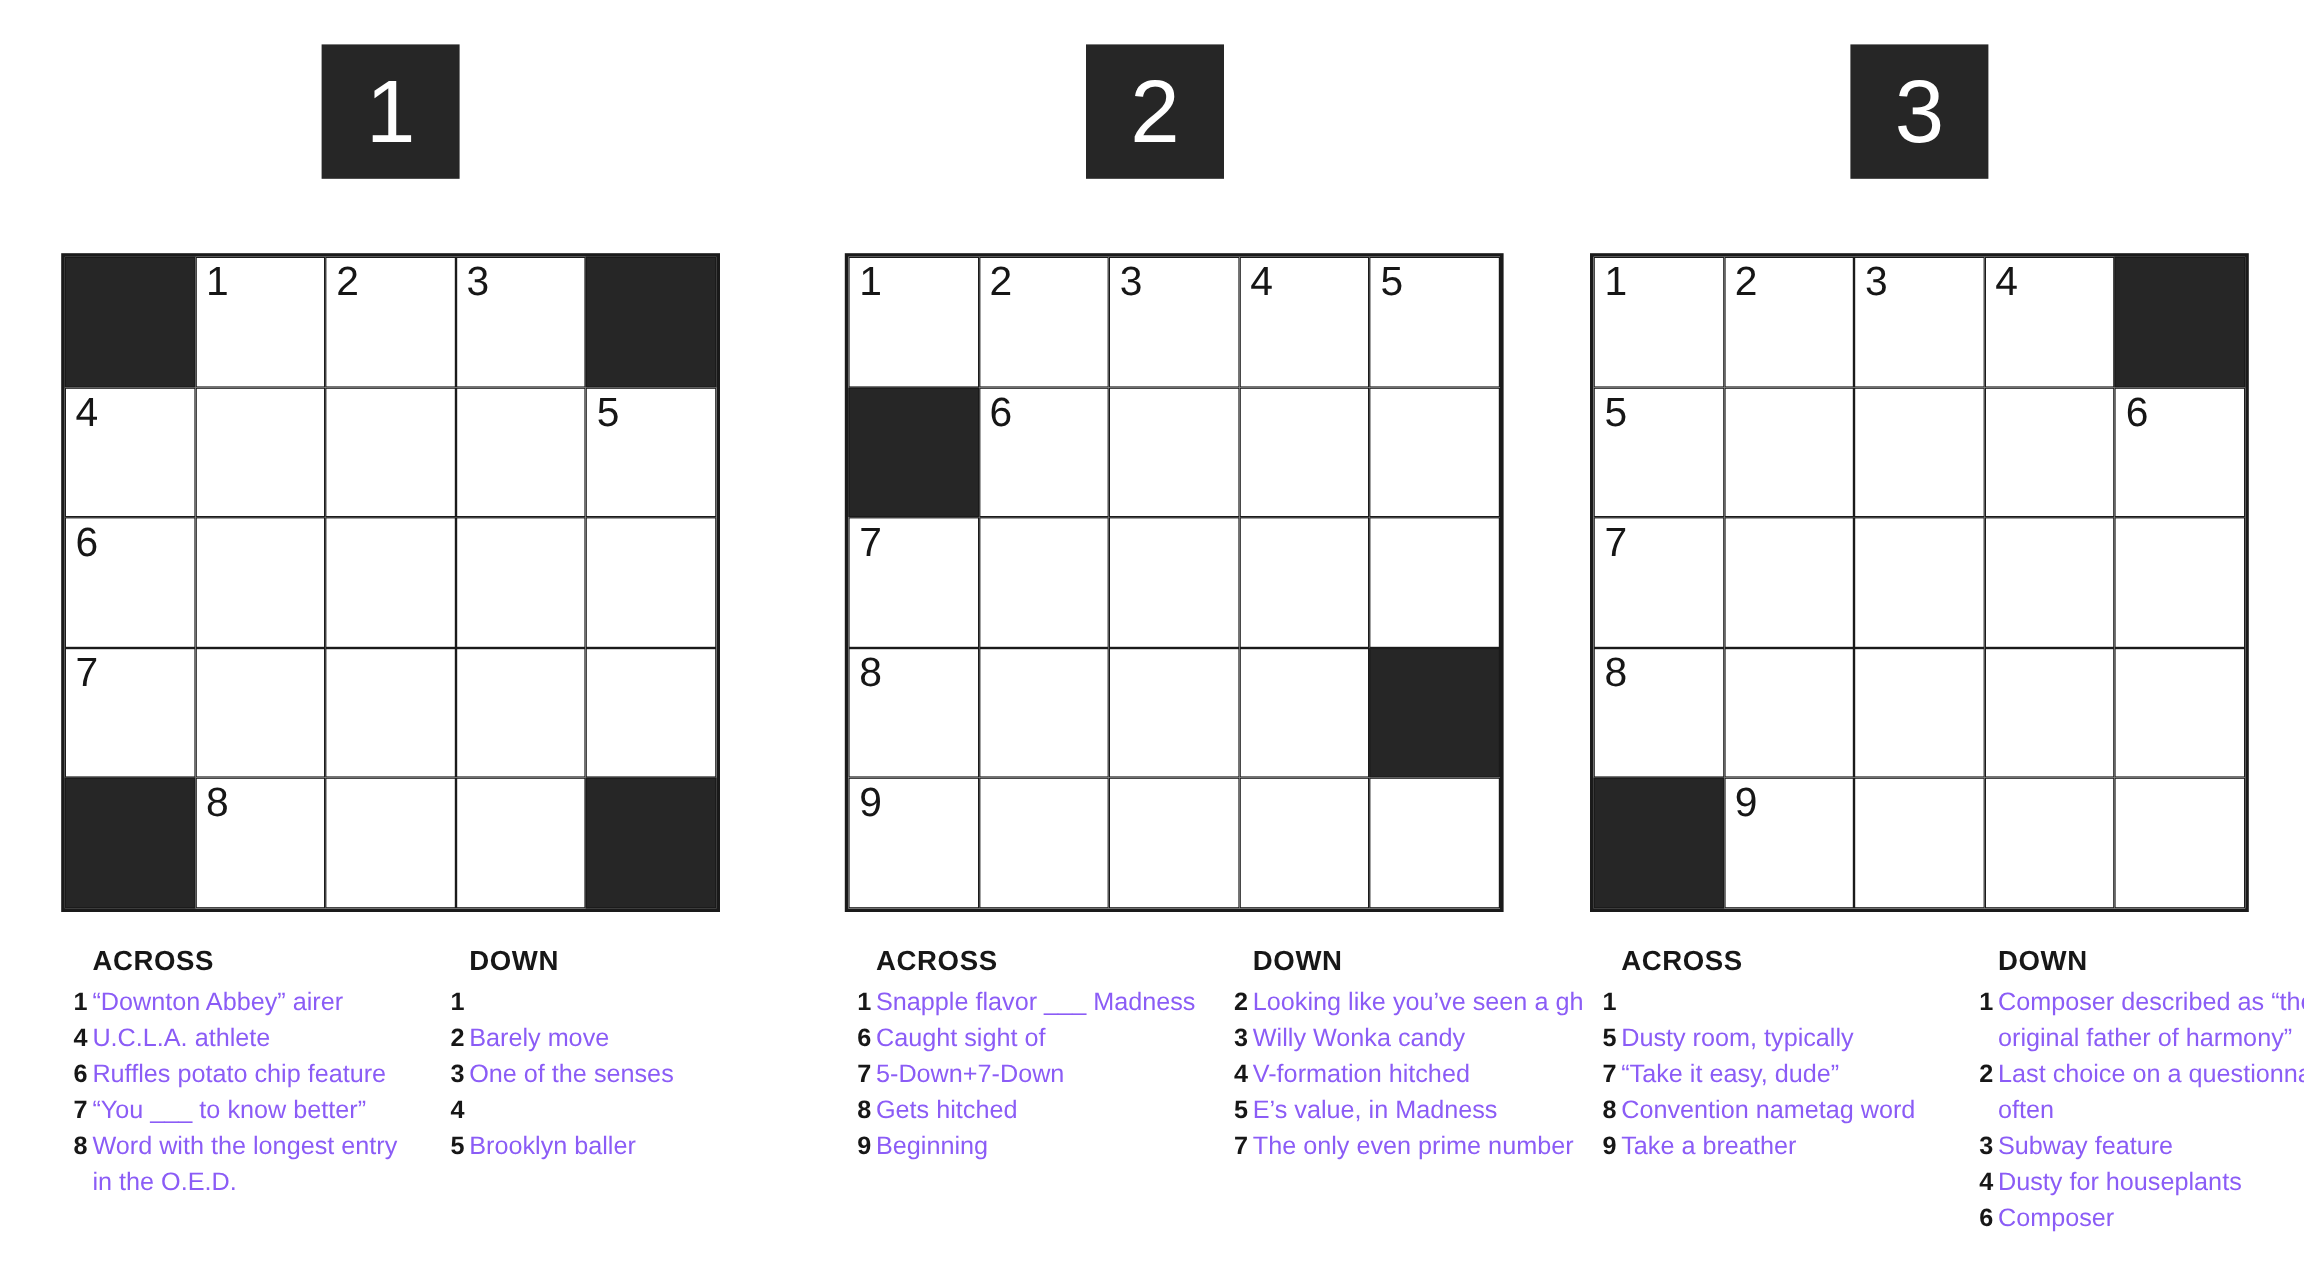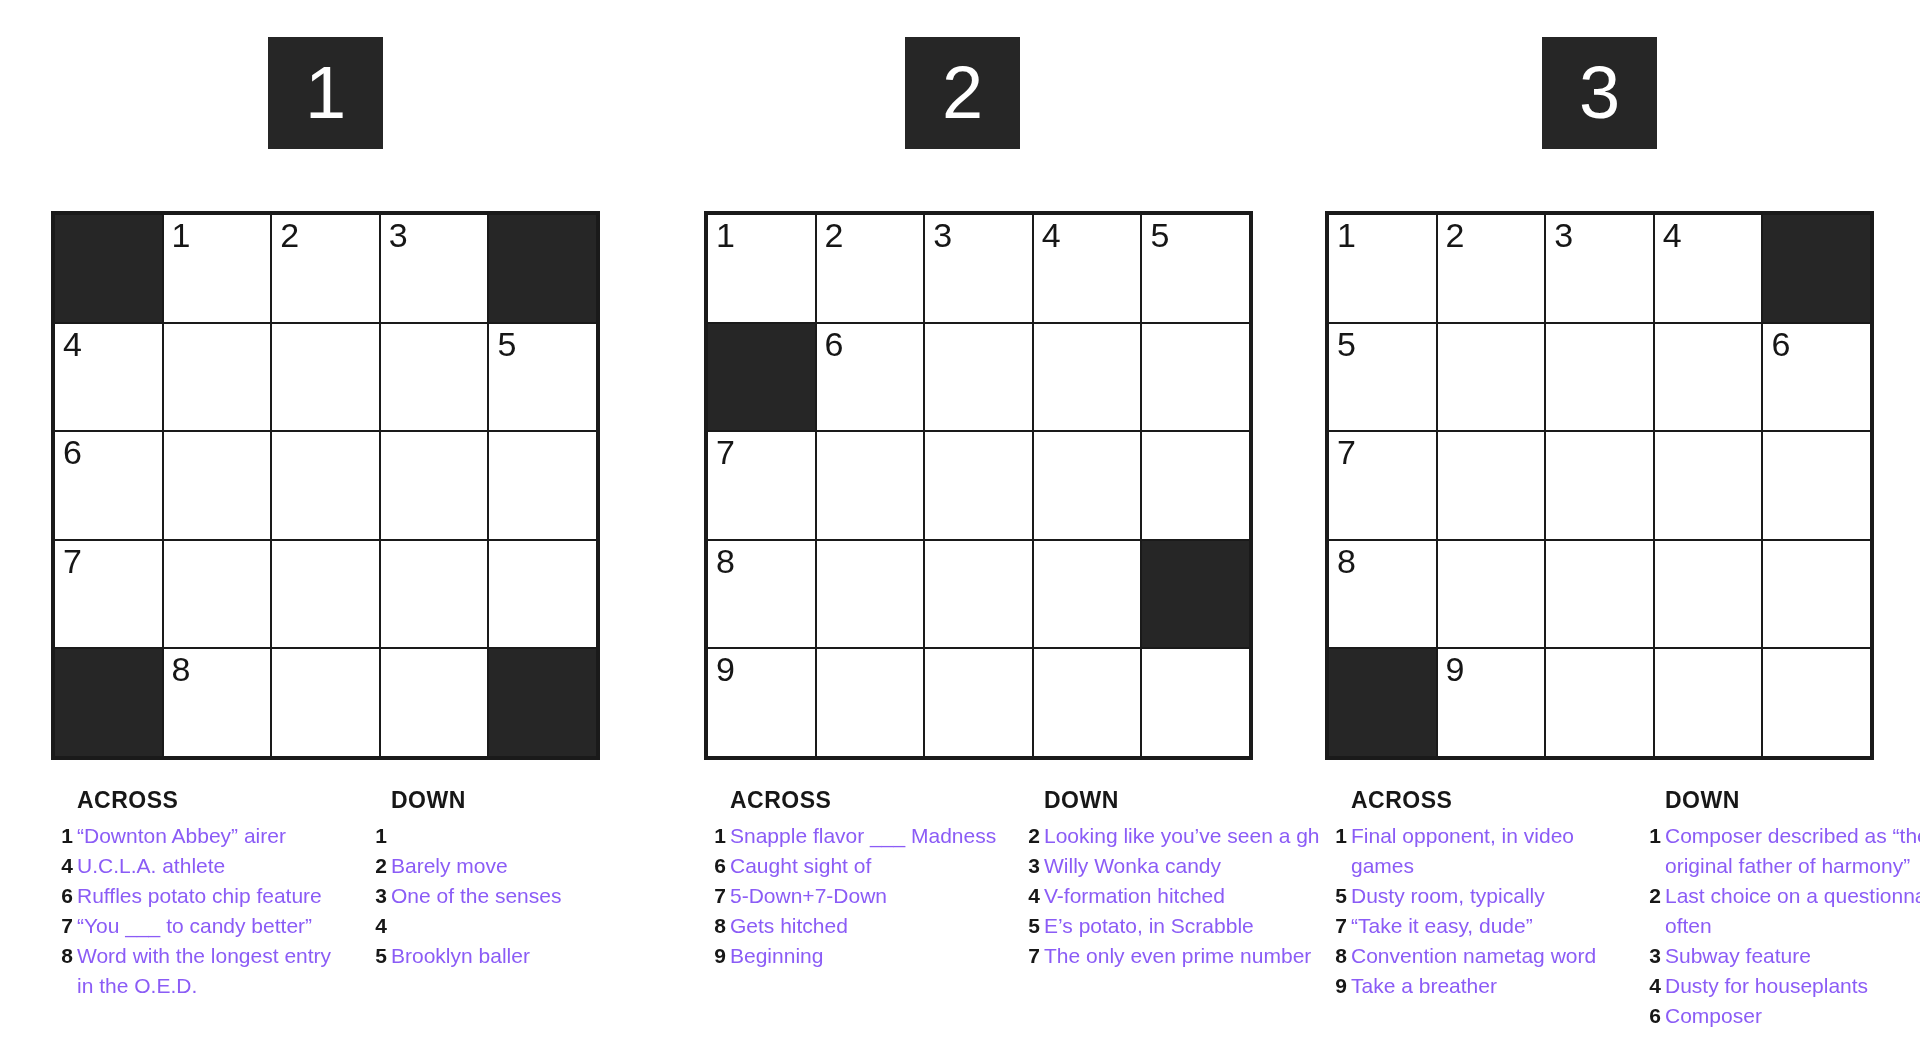--- a/index.html
+++ b/index.html
@@ -103,21 +103,21 @@
           <div class="clue">
             <span class="clue-num">4</span>
             <span class="clue-text">U.C.L.A. athlete</span>
           </div>
           <div class="clue">
             <span class="clue-num">6</span>
             <span class="clue-text">Ruffles potato chip feature</span>
           </div>
           <div class="clue">
             <span class="clue-num">7</span>
-            <span class="clue-text">“You ___ to candy better”</span>
+            <span class="clue-text">“You ___ to know better”</span>
           </div>
           <div class="clue">
             <span class="clue-num">8</span>
             <span class="clue-text">Word with the longest entry
 in the O.E.D.</span>
           </div>
         </div>
     </div>
     <div class="clue-col col-down">
       <h3 class="clue-title">DOWN</h3>
@@ -230,21 +230,21 @@
           <div class="clue">
             <span class="clue-num">3</span>
             <span class="clue-text">Willy Wonka candy</span>
           </div>
           <div class="clue">
             <span class="clue-num">4</span>
             <span class="clue-text">V-formation hitched</span>
           </div>
           <div class="clue">
             <span class="clue-num">5</span>
-            <span class="clue-text">E’s potato, in Scrabble</span>
+            <span class="clue-text">E’s value, in Madness</span>
           </div>
           <div class="clue">
             <span class="clue-num">7</span>
             <span class="clue-text">The only even prime number</span>
           </div>
         </div>
     </div>
   </div>
 </section>
 
@@ -296,22 +296,20 @@
       <div class="cell"></div>
       <div class="cell"></div>
       <div class="cell"></div>
     </div>
   <div class="clues">
     <div class="clue-col col-across">
       <h3 class="clue-title">ACROSS</h3>
       <div class="clue-list">
           <div class="clue">
             <span class="clue-num">1</span>
-            <span class="clue-text">Final opponent, in video
-games</span>
           </div>
           <div class="clue">
             <span class="clue-num">5</span>
             <span class="clue-text">Dusty room, typically</span>
           </div>
           <div class="clue">
             <span class="clue-num">7</span>
             <span class="clue-text">“Take it easy, dude”</span>
           </div>
           <div class="clue">

